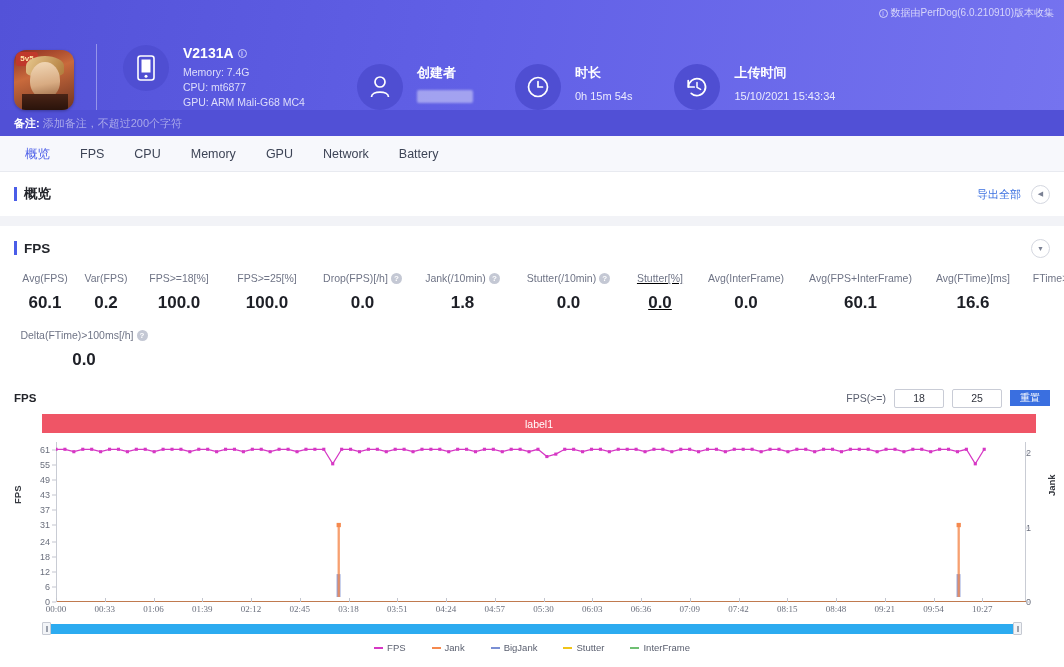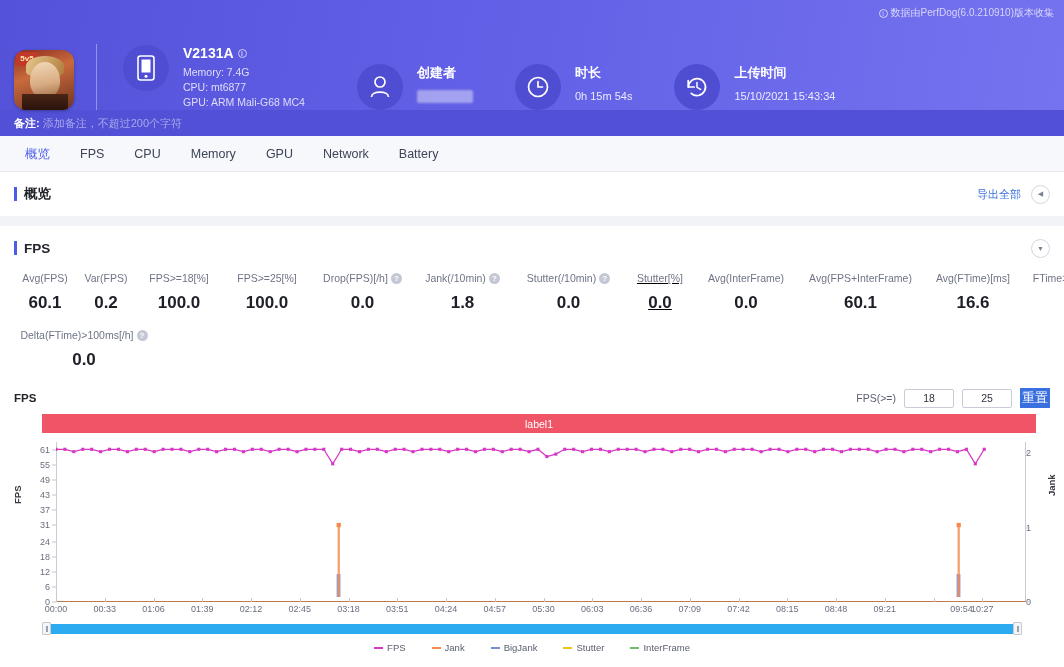--- a/index.html
+++ b/index.html
@@ -160,21 +160,21 @@
   }
   .chart-name { font-size: 11.5px; font-weight: bold; color: #23252b; }
   .chart-ctrls { margin-left: auto; display: flex; align-items: center; gap: 8px; }
   .ctrl-lab { font-size: 10.5px; color: #5b6070; }
   .numbox {
     width: 50px; height: 19px; border: 1px solid #c9ccd6; border-radius: 2px;
     font-size: 10.5px; color: #30333d; text-align: center; line-height: 17px;
     background: #fff;
   }
   .reset-link {
-    font-size: 13px; color: #fff; background: #3a6fe0; padding: 1px 2px;
+    font-size: 10px; color: #fff; background: #3a6fe0; padding: 1px 10px;
     cursor: pointer;
   }
 
   .label-banner {
     margin: 4px 0 0 28px; height: 19px; background: #ef5566;
     color: #fff; font-size: 10.5px; display: flex; align-items: center;
     justify-content: center; width: calc(100% - 42px);
   }
 
   .plot-area {
@@ -203,21 +203,21 @@
   .axis-v {
     position: absolute; left: 42px; top: 0; bottom: 0; width: 1px; background: #c9ccd4;
   }
   .axis-v.r { left: auto; right: 24px; }
   .axis-h {
     position: absolute; left: 42px; right: 24px; bottom: 0; height: 1px; background: #c07a4f;
   }
   .svgplot { position: absolute; left: 42px; right: 24px; top: 0; bottom: 0; }
 
   .xaxis {
-    position: relative; height: 16px; margin-left: 42px; margin-right: 24px;
+    position: relative; height: 16px; margin-left: 42px; margin-right: 24px; font-family: Liberation Serif, serif;
   }
   .xtick {
     position: absolute; font-size: 9px; color: #6a6f7d; transform: translateX(-50%);
     top: 2px; white-space: nowrap;
   }
   .xtick-mark {
     position: absolute; top: -4px; width: 1px; height: 4px; background: #c3c6cf;
   }
 
   .slider {
@@ -651,21 +651,21 @@
       <div class="xtick" style="left: 65.3421%;">07:09</div>
       <div class="xtick-mark" style="left: 65.3421%;"></div>
       <div class="xtick" style="left: 70.3684%;">07:42</div>
       <div class="xtick-mark" style="left: 70.3684%;"></div>
       <div class="xtick" style="left: 75.3947%;">08:15</div>
       <div class="xtick-mark" style="left: 75.3947%;"></div>
       <div class="xtick" style="left: 80.4211%;">08:48</div>
       <div class="xtick-mark" style="left: 80.4211%;"></div>
       <div class="xtick" style="left: 85.4474%;">09:21</div>
       <div class="xtick-mark" style="left: 85.4474%;"></div>
-      <div class="xtick" style="left: 90.4737%; margin-left: 28px;">09:54</div>
+      <div class="xtick" style="left: 90.4737%;">09:54</div>
       <div class="xtick-mark" style="left: 90.4737%;"></div>
       <div class="xtick" style="left: 95.5%;">10:27</div>
       <div class="xtick-mark" style="left: 95.5%;"></div>
     </div>
 
   <div class="slider">
     <div class="slider-track"></div>
     <div class="slider-h left"></div>
     <div class="slider-h right"></div>
   </div>

